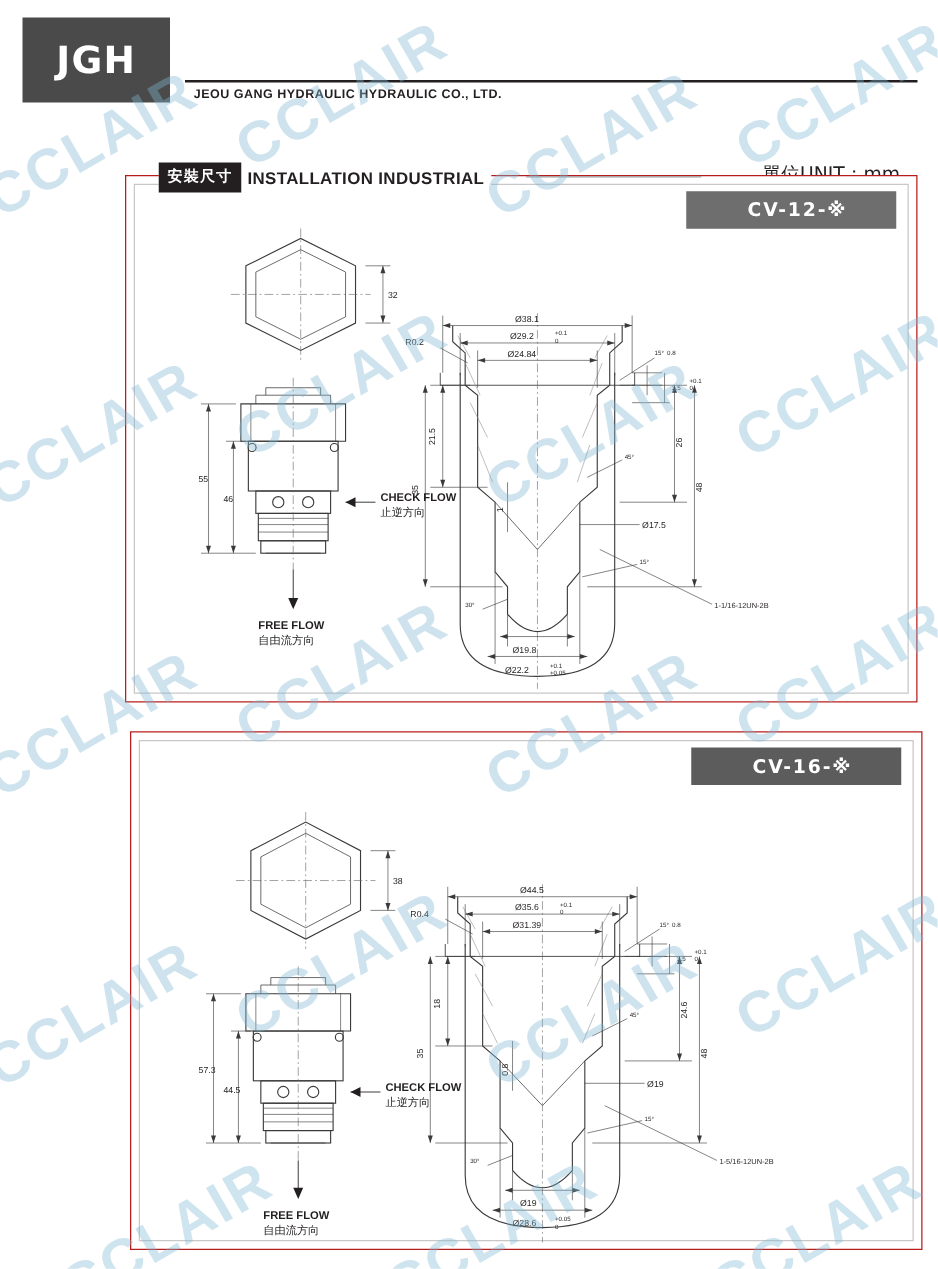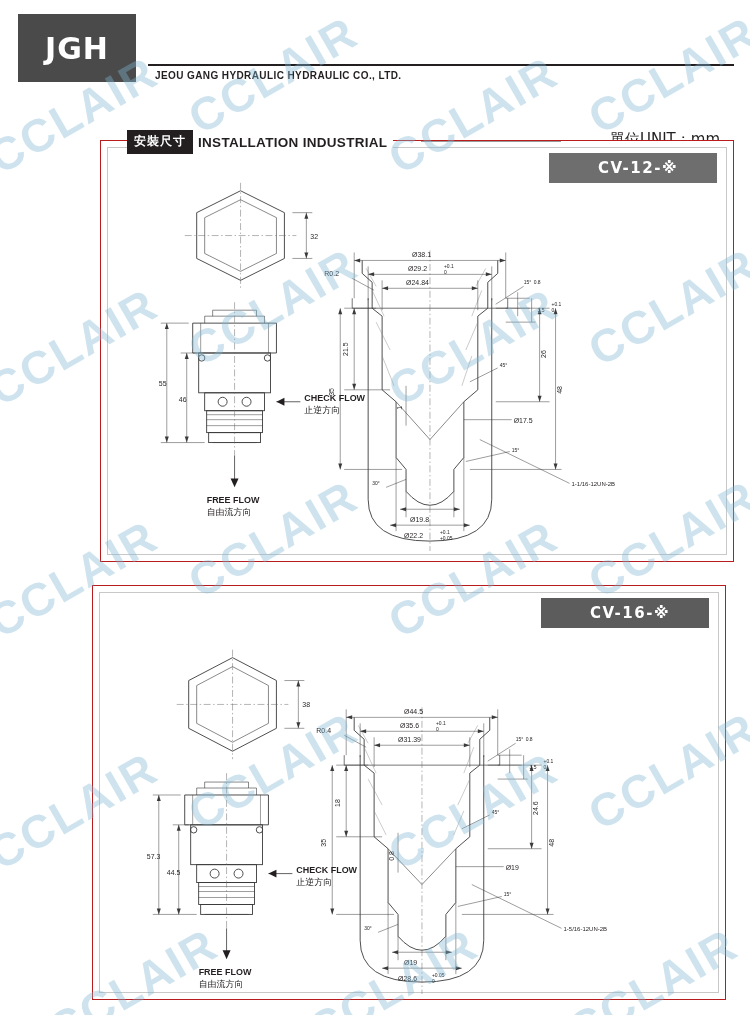--- a/index.html
+++ b/index.html
@@ -36,21 +36,21 @@
   .unit-note {
     position:absolute; right:30px; top:130px;
     font-size:15px; color:#231f20;
     font-family:"DejaVu Sans", sans-serif;
   }
 
   
   .panel { position:absolute; border:1px solid #b91c1c; background:#fff; }
   .panel-inner { position:absolute; left:6px; top:6px; right:6px; bottom:6px; border:1px solid #c8c8c8; }
   #panel1 { left:100px; top:140px; width:634px; height:422px; }
-  #panel2 { left:92px; top:585px; width:634px; height:415px; }
+  #panel2 { left:104px; top:585px; width:634px; height:415px; }
 
   
   .sect-chip {
     position:absolute; left:26px; top:-11px; display:flex; align-items:center;
     background:#fff; padding-right:6px;
   }
   .chip-cn {
     background:#231f20; color:#fff; font-size:12px; font-weight:bold;
     padding:3px 7px 4px; letter-spacing:1px;
     font-family:"DejaVu Sans", sans-serif;

